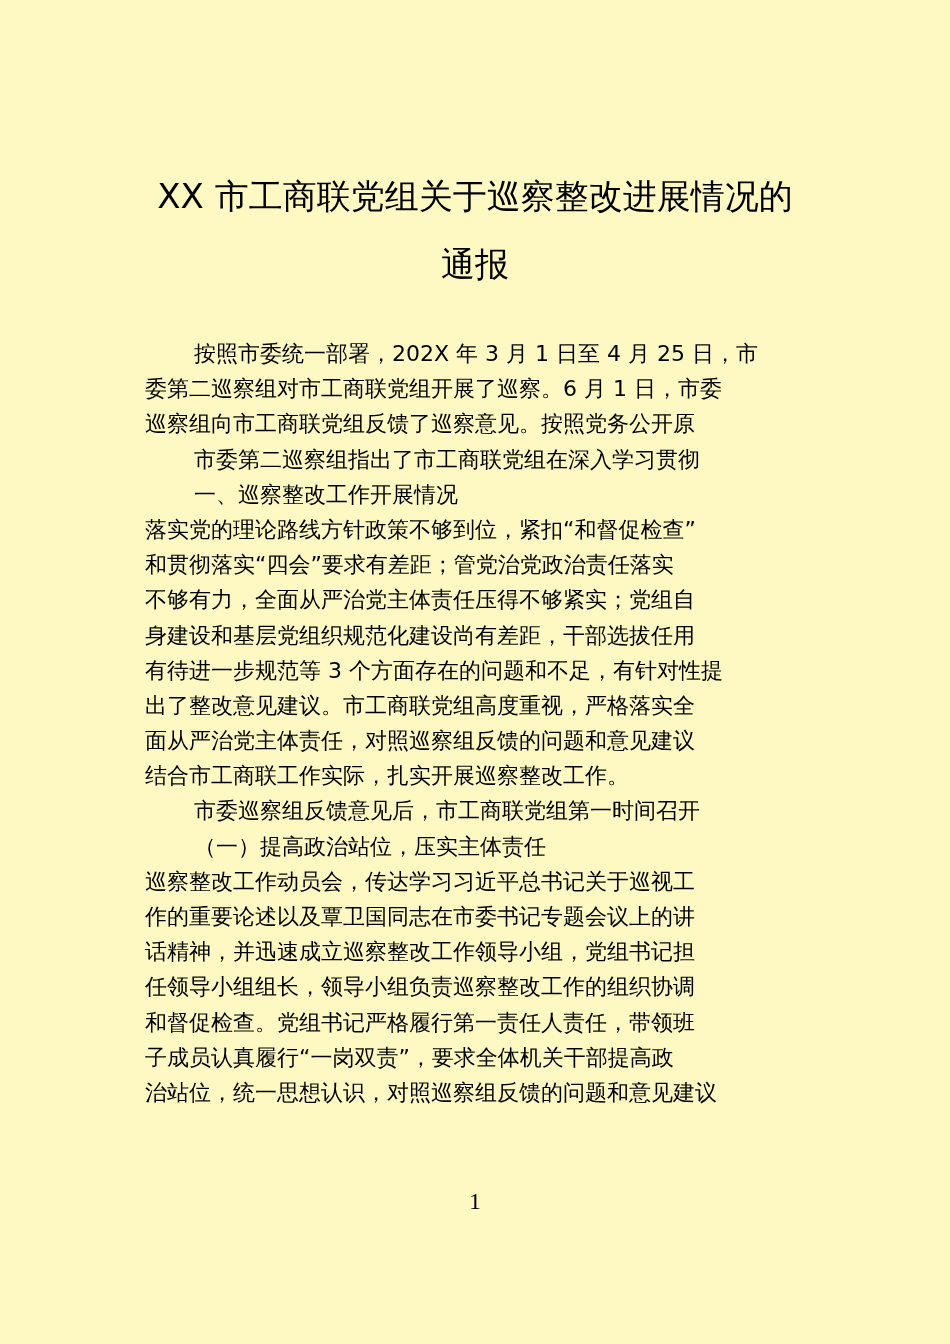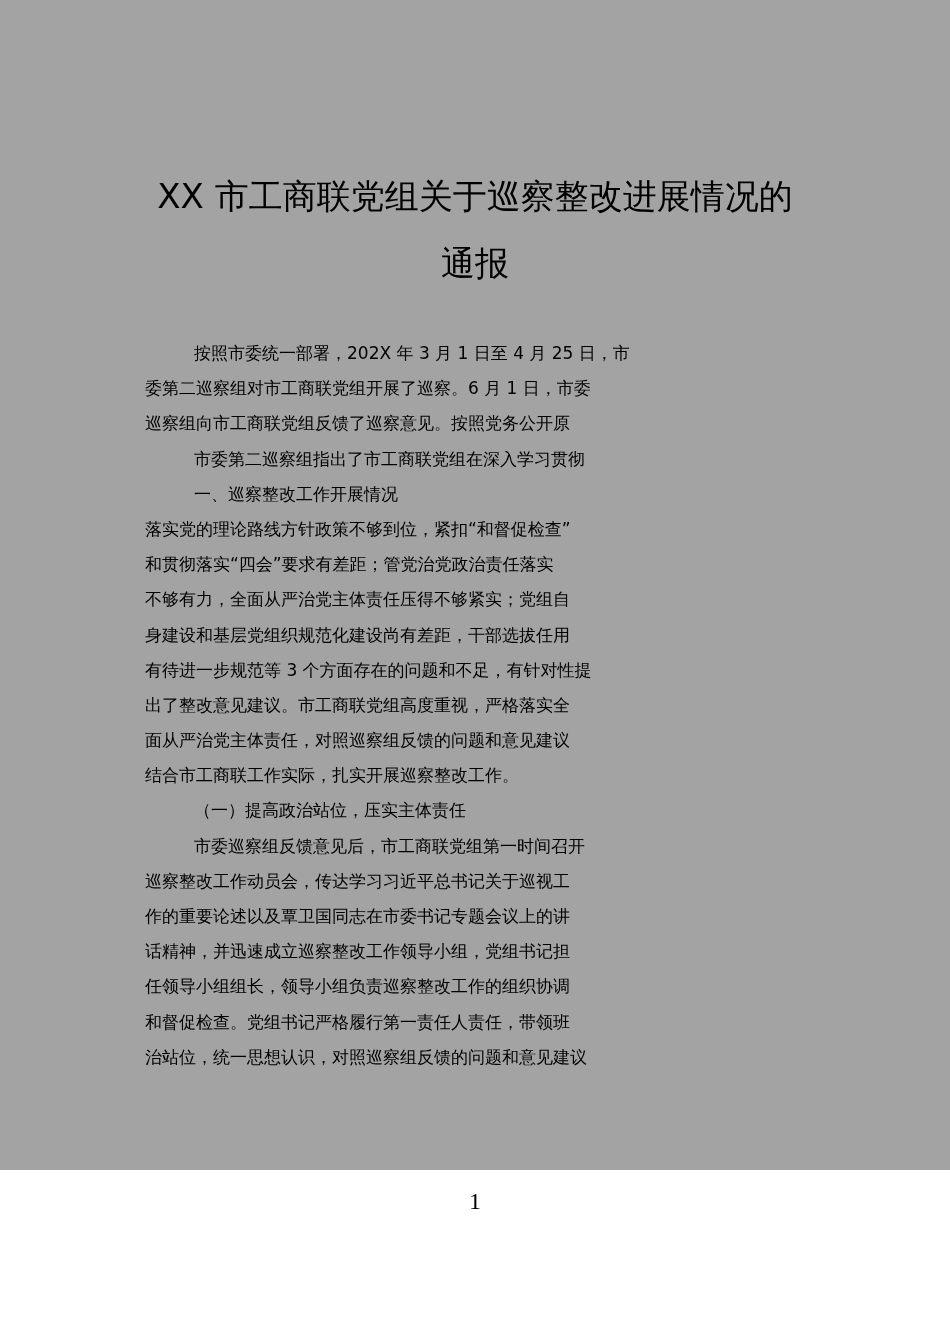--- a/index.html
+++ b/index.html
@@ -1,24 +1,24 @@
 <!DOCTYPE html>
 <html><head>
 <meta charset="utf-8">
 <style>
   html, body { margin: 0; padding: 0; background: #ffffff; }
   body { width: 950px; height: 1344px; position: relative; overflow: hidden;
          font-family: "DejaVu Sans", "Liberation Sans", sans-serif; color: #000; }
-  .page { position: absolute; left: 0; top: 0; width: 950px; height: 1170px; background: #a3a3a3; }
+  .page { position: absolute; left: 0; top: 0; width: 950px; height: 1344px; background: #fef9c3; }
   .title-line { position: absolute; left: 0; width: 950px; text-align: center;
                 font-size: 34px; line-height: 40px; letter-spacing: 0px; white-space: nowrap; }
   .t1 { top: 176px; }
-  .t2 { top: 244px; font-family: Liberation Serif, serif; }
+  .t2 { top: 244px; }
   .body { position: absolute; left: 145px; top: 336px; width: 665px; }
-  .line { height: 35.2px; line-height: 35.2px; font-size: 17px; white-space: nowrap; }
+  .line { height: 35.2px; line-height: 35.2px; font-size: 22px; white-space: nowrap; }
   .indent { padding-left: 49px; }
   .page-number { position: absolute; left: 0; width: 950px; top: 1188px; text-align: center;
                  font-family: "Liberation Serif", "DejaVu Serif", serif; font-size: 24px; }
 </style>
 </head>
 <body>
 
 <div class="page">
   <div class="title-line t1">XX 市工商联党组关于巡察整改进展情况的</div>
   <div class="title-line t2">通报</div>
@@ -30,24 +30,25 @@
     <div class="line indent">市委第二巡察组指出了市工商联党组在深入学习贯彻</div>
     <div class="line indent">一、巡察整改工作开展情况</div>
     <div class="line">落实党的理论路线方针政策不够到位，紧扣“和督促检查”</div>
     <div class="line">和贯彻落实“四会”要求有差距；管党治党政治责任落实</div>
     <div class="line">不够有力，全面从严治党主体责任压得不够紧实；党组自</div>
     <div class="line">身建设和基层党组织规范化建设尚有差距，干部选拔任用</div>
     <div class="line">有待进一步规范等 3 个方面存在的问题和不足，有针对性提</div>
     <div class="line">出了整改意见建议。市工商联党组高度重视，严格落实全</div>
     <div class="line">面从严治党主体责任，对照巡察组反馈的问题和意见建议</div>
     <div class="line">结合市工商联工作实际，扎实开展巡察整改工作。</div>
+    <div class="line indent">市委巡察组反馈意见后，市工商联党组第一时间召开</div>
     <div class="line indent">（一）提高政治站位，压实主体责任</div>
-    <div class="line indent">市委巡察组反馈意见后，市工商联党组第一时间召开</div>
     <div class="line">巡察整改工作动员会，传达学习习近平总书记关于巡视工</div>
     <div class="line">作的重要论述以及覃卫国同志在市委书记专题会议上的讲</div>
     <div class="line">话精神，并迅速成立巡察整改工作领导小组，党组书记担</div>
     <div class="line">任领导小组组长，领导小组负责巡察整改工作的组织协调</div>
     <div class="line">和督促检查。党组书记严格履行第一责任人责任，带领班</div>
+    <div class="line">子成员认真履行“一岗双责”，要求全体机关干部提高政</div>
     <div class="line">治站位，统一思想认识，对照巡察组反馈的问题和意见建议</div>
   </div>
 
   <div class="page-number">1</div>
 </div>
 
 </body></html>

